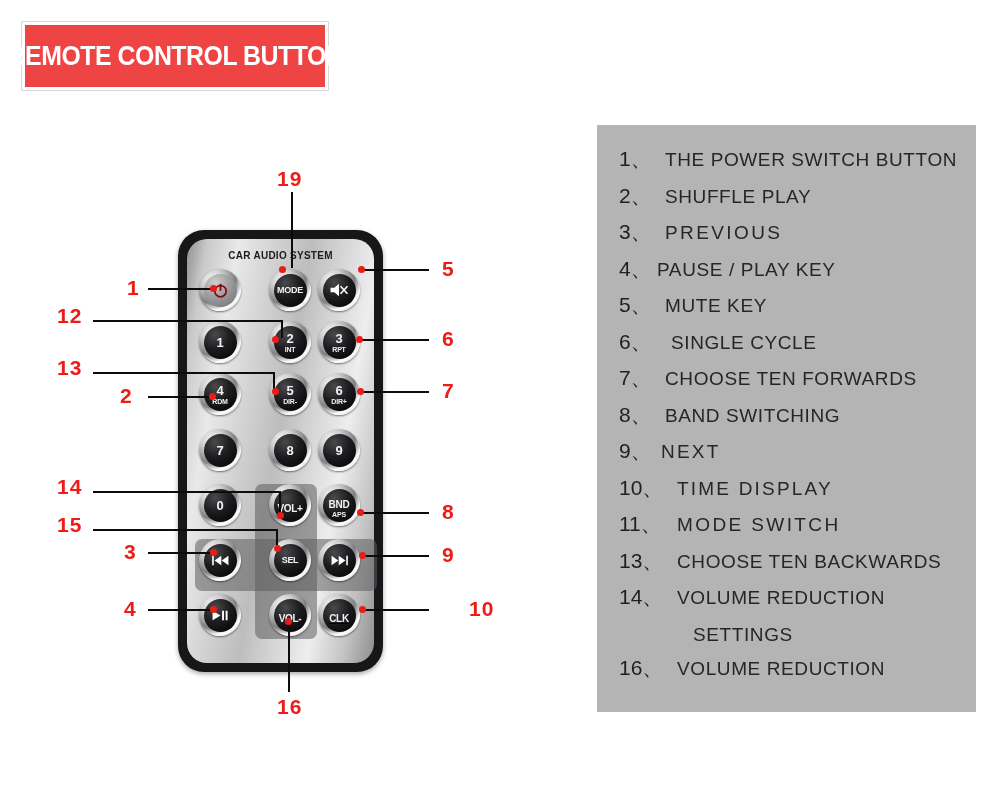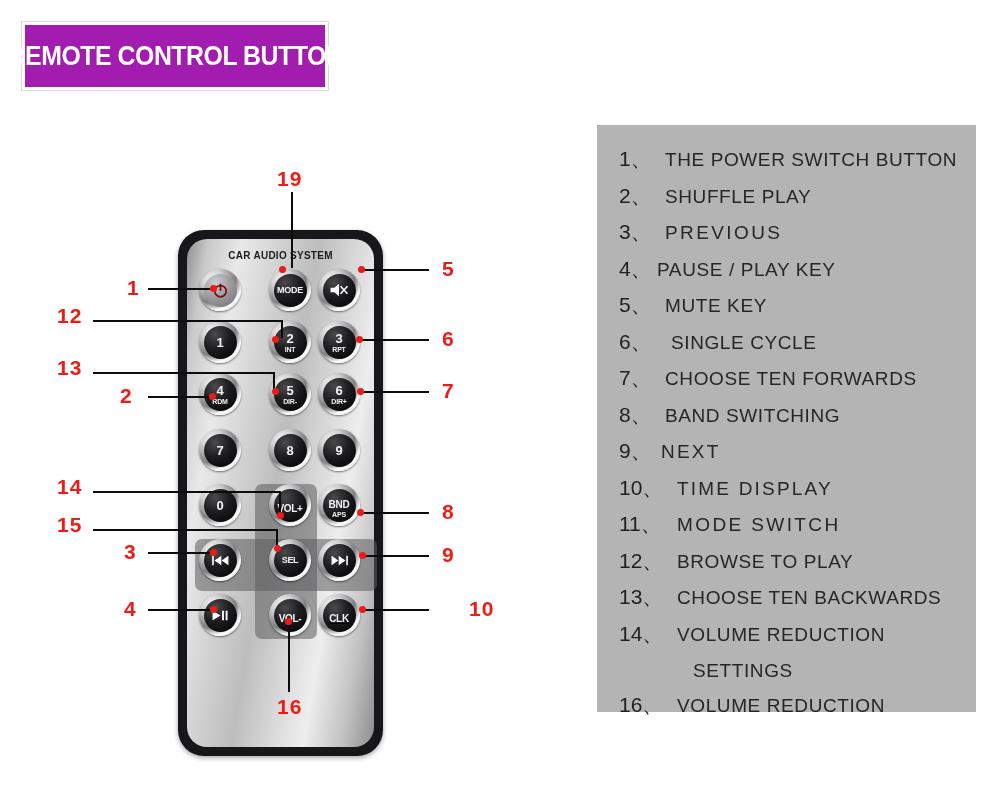--- a/index.html
+++ b/index.html
@@ -5,34 +5,34 @@
   html,body{margin:0;padding:0;}
   body{
     width:1000px;height:800px;background:#ffffff;
     font-family:"Liberation Sans", sans-serif;
     position:relative;overflow:hidden;
   }
 
   
   #title-badge{
     position:absolute;left:22px;top:22px;width:300px;height:62px;
-    background:#a21caf;border:3px solid #ffffff;
+    background:#ef4444;border:3px solid #ffffff;
     box-shadow:0 0 0 1px #d8d8d8;
     display:flex;align-items:center;justify-content:center;
   }
   #title-text{
     color:#ffffff;font-size:27px;font-weight:bold;letter-spacing:-0.5px;
     transform:scaleX(0.92);white-space:nowrap;
     font-family:"Liberation Sans", sans-serif;
   }
 
   
   #remote-wrap{position:absolute;left:0;top:0;width:560px;height:800px;}
   #remote-body{
-    position:absolute;left:178px;top:230px;width:205px;height:526px;
+    position:absolute;left:178px;top:230px;width:205px;height:442px;
     background:#17171a;border-radius:26px;
     box-shadow:0 2px 5px rgba(0,0,0,.35);
   }
   #remote-face{
     position:absolute;left:9px;top:9px;right:9px;bottom:9px;
     border-radius:20px;
     background:linear-gradient(100deg,#8f8f90 0%,#c9c9ca 8%,#e9e9ea 20%,
       #d2d2d3 34%,#bdbdbe 48%,#d8d8d9 62%,#eeeeef 74%,#c2c2c3 88%,#8d8d8e 100%);
   }
   #brand-label{
@@ -356,24 +356,20 @@
     </div>
     <div class="legend-row">
       <span class="legend-idx" style="min-width:58px;">10、</span>
       <span class="legend-txt" style="letter-spacing:2.2px;">TIME DISPLAY</span>
     </div>
     <div class="legend-row">
       <span class="legend-idx" style="min-width:58px;">11、</span>
       <span class="legend-txt" style="letter-spacing:2.4px;">MODE SWITCH</span>
     </div>
     <div class="legend-row">
-      <span class="legend-idx" style="min-width:58px;">12、</span>
-      <span class="legend-txt">BROWSE TO PLAY</span>
-    </div>
-    <div class="legend-row">
       <span class="legend-idx" style="min-width:58px;">13、</span>
       <span class="legend-txt">CHOOSE TEN BACKWARDS</span>
     </div>
     <div class="legend-row">
       <span class="legend-idx" style="min-width:58px;">14、</span>
       <span class="legend-txt">VOLUME REDUCTION</span>
     </div>
     <div class="legend-cont" style="padding-left:74px;margin-top:4px;">SETTINGS</div>
     <div class="legend-row">
       <span class="legend-idx" style="min-width:58px;">16、</span>

